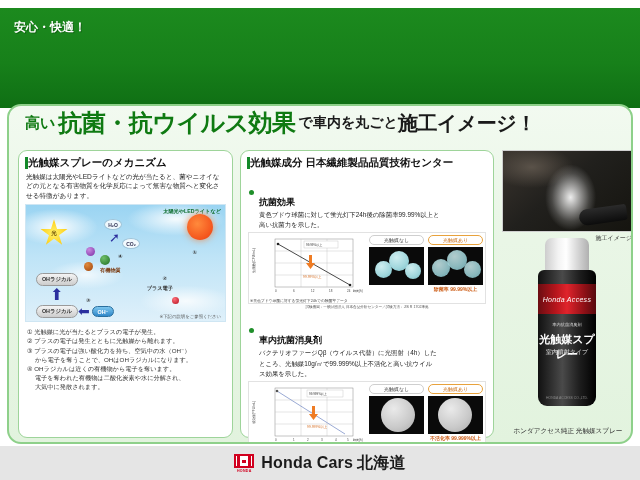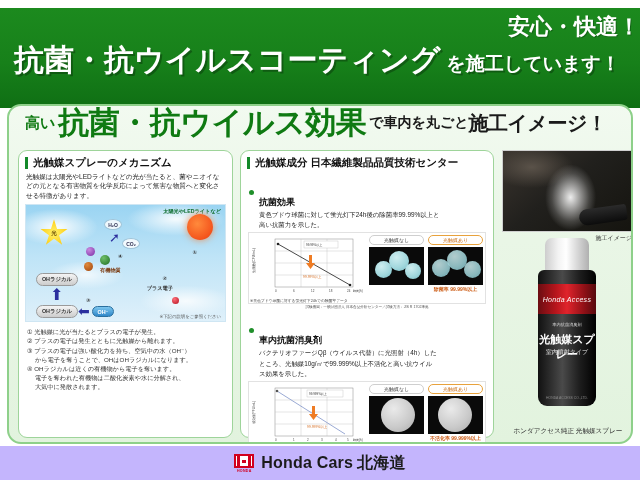--- a/index.html
+++ b/index.html
@@ -11,24 +11,23 @@
   }
   .page { position: relative; width: 640px; height: 480px; background: #fff; }
 
   
   .header {
     position: absolute; left: 0; top: 8px; width: 640px; height: 100px;
     background: linear-gradient(180deg,#1c8a1e 0%, #17801a 55%, #0f6f14 100%);
     padding: 8px 0 0 14px;
   }
   .header-sub {
-    color: #ffffff; font-size: 22px; font-weight: bold; letter-spacing: 0px;
+    color: #ffffff; font-size: 12px; font-weight: bold; letter-spacing: 0px;
     text-shadow: 1px 1px 0 rgba(0,0,0,.25);
     line-height: 22px;
-    text-align: right;
   }
   .header-main {
     margin-top: 3px; color: #ffffff; font-weight: bold; font-size: 30px;
     line-height: 38px; white-space: nowrap;
     text-shadow: 2px 2px 0 rgba(0,0,0,.28);
   }
   .header-main .tail { font-size: 19px; font-weight: bold; margin-left: 6px; }
 
   
   .frame {
@@ -36,34 +35,34 @@
     border: 2px solid #8ed08a; border-radius: 14px;
     background: linear-gradient(180deg,#f2faf0 0%, #e9f6e6 40%, #e2f3de 100%);
     overflow: hidden;
   }
   .band {
     position: absolute; left: 4px; top: 0; width: 622px; height: 34px;
     padding-left: 12px; display: flex; align-items: center;
     white-space: nowrap;
   }
   .band .small { color: #0f7a12; font-size: 15px; font-weight: bold; }
-  .band .big   { color: #0f7a12; font-size: 31px; font-weight: bold; margin: 8px 3px; letter-spacing:-.5px;}
+  .band .big   { color: #0f7a12; font-size: 24px; font-weight: bold; margin: 8px 3px; letter-spacing:-.5px;}
   .band .mid   { color: #1a1a1a; font-size: 14px; font-weight: bold; }
   .band .big2  { color: #1a1a1a; font-size: 20px; font-weight: bold; letter-spacing:-.5px;}
 
   
   .card {
     position: absolute; background: #ffffff;
     border: 1px solid #9ed49a; border-radius: 9px;
   }
   #card-left   { left: 9px;  top: 44px; width: 215px; height: 288px; }
   #card-center { left: 231px; top: 44px; width: 254px; height: 288px; }
 
   .card-title {
-    display: flex; align-items: center; gap: 5px;
+    display: flex; align-items: center; 
     padding: 5px 6px 2px 6px;
     font-size: 10.5px; font-weight: bold; color: #111; white-space: nowrap;
   }
   .tbar { width: 3px; height: 12px; background: #14892a; flex: 0 0 auto; }
 
   .card-body { padding: 0 7px; font-size: 6.6px; color: #222; line-height: 9.4px; }
 
   
   .sky {
     position: relative; margin: 4px 6px 0 6px; height: 118px;
@@ -195,21 +194,21 @@
   .b-t4 { position: absolute; width: 100%; bottom: 6px; text-align: center; color: #8a8a8a; font-size: 3.4px; }
   .bottle-cap-txt {
     position: absolute; left: 0; bottom: 2px; width: 132px; text-align: center;
     font-size: 6.6px; color: #333;
   }
 
   
   .footer {
     position: absolute; left: 0; top: 446px; width: 640px; height: 34px;
     display: flex; align-items: center; justify-content: center; gap: 7px;
-    background: #c4b5fd;
+    background: #e5e5e5;
   }
   .honda-logo { display: flex; flex-direction: column; align-items: center; }
   .honda-mark {
     width: 20px; height: 14px; border: 2px solid #d1001f; position: relative; background: #fff;
   }
   .honda-mark::before, .honda-mark::after {
     content: ""; position: absolute; top: 0; width: 3px; height: 10px; background: #d1001f;
   }
   .honda-mark::before { left: 1px; } .honda-mark::after { right: 1px; }
   .honda-bar { width: 4px; height: 3px; background: #d1001f; position: absolute; left: 6px; top: 4px; }
@@ -217,23 +216,20 @@
   .footer-text { font-size: 16px; font-weight: bold; color: #1b1b1b; letter-spacing: .2px; }
   .footer-text .jp { margin-left: 4px; }
 </style>
 </head>
 <body>
 
 <div class="page">
 
   <div class="header">
     <div class="header-sub">安心・快適！</div>
-    <div class="header-main">
-      <span>抗菌・抗ウイルスコーティング</span><span class="tail">を施工しています！</span>
-    </div>
   </div>
 
   <div class="frame">
 
     <div class="band">
       <span class="small">高い</span>
       <span class="big">抗菌・抗ウイルス効果</span>
       <span class="mid">で車内を丸ごと</span>
       <span class="big2">施工イメージ！</span>
     </div>

